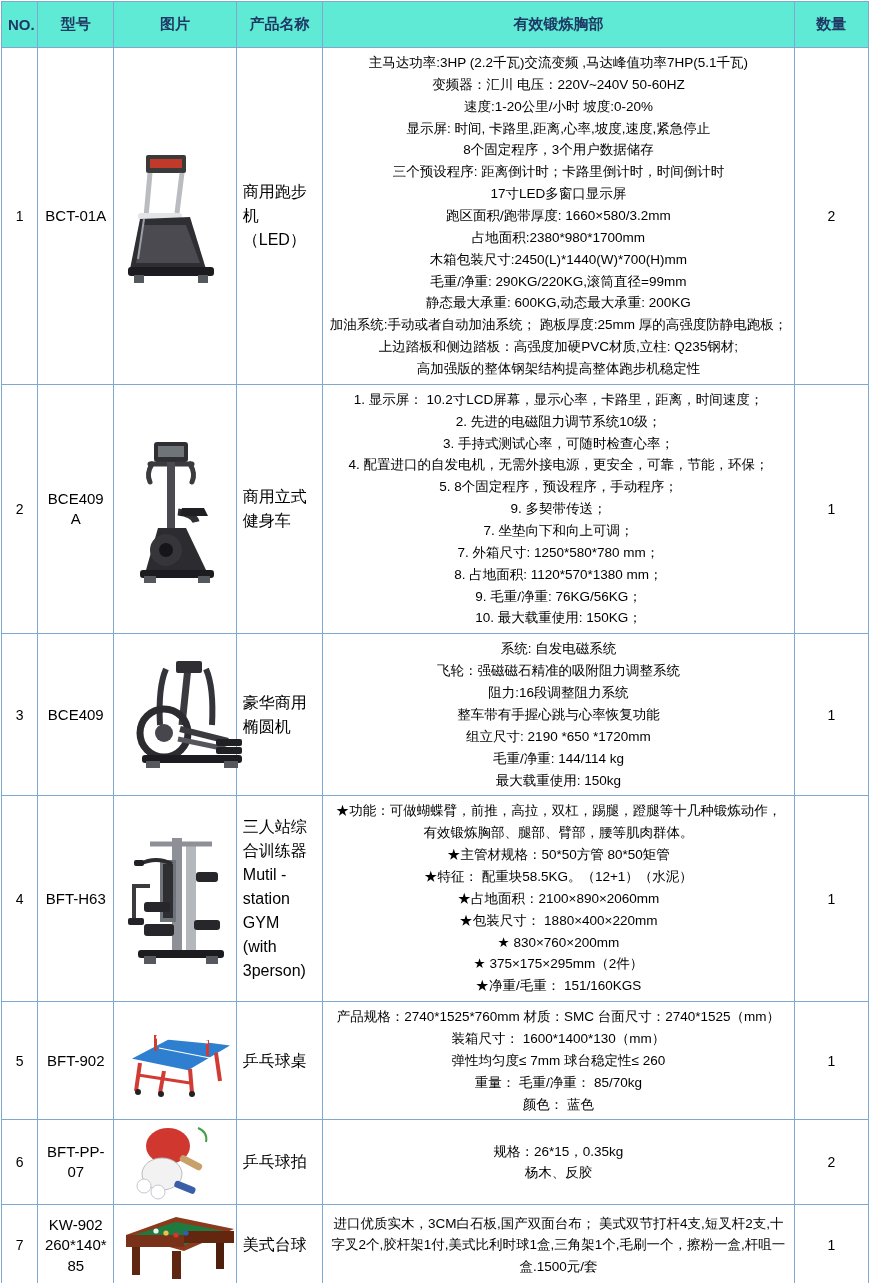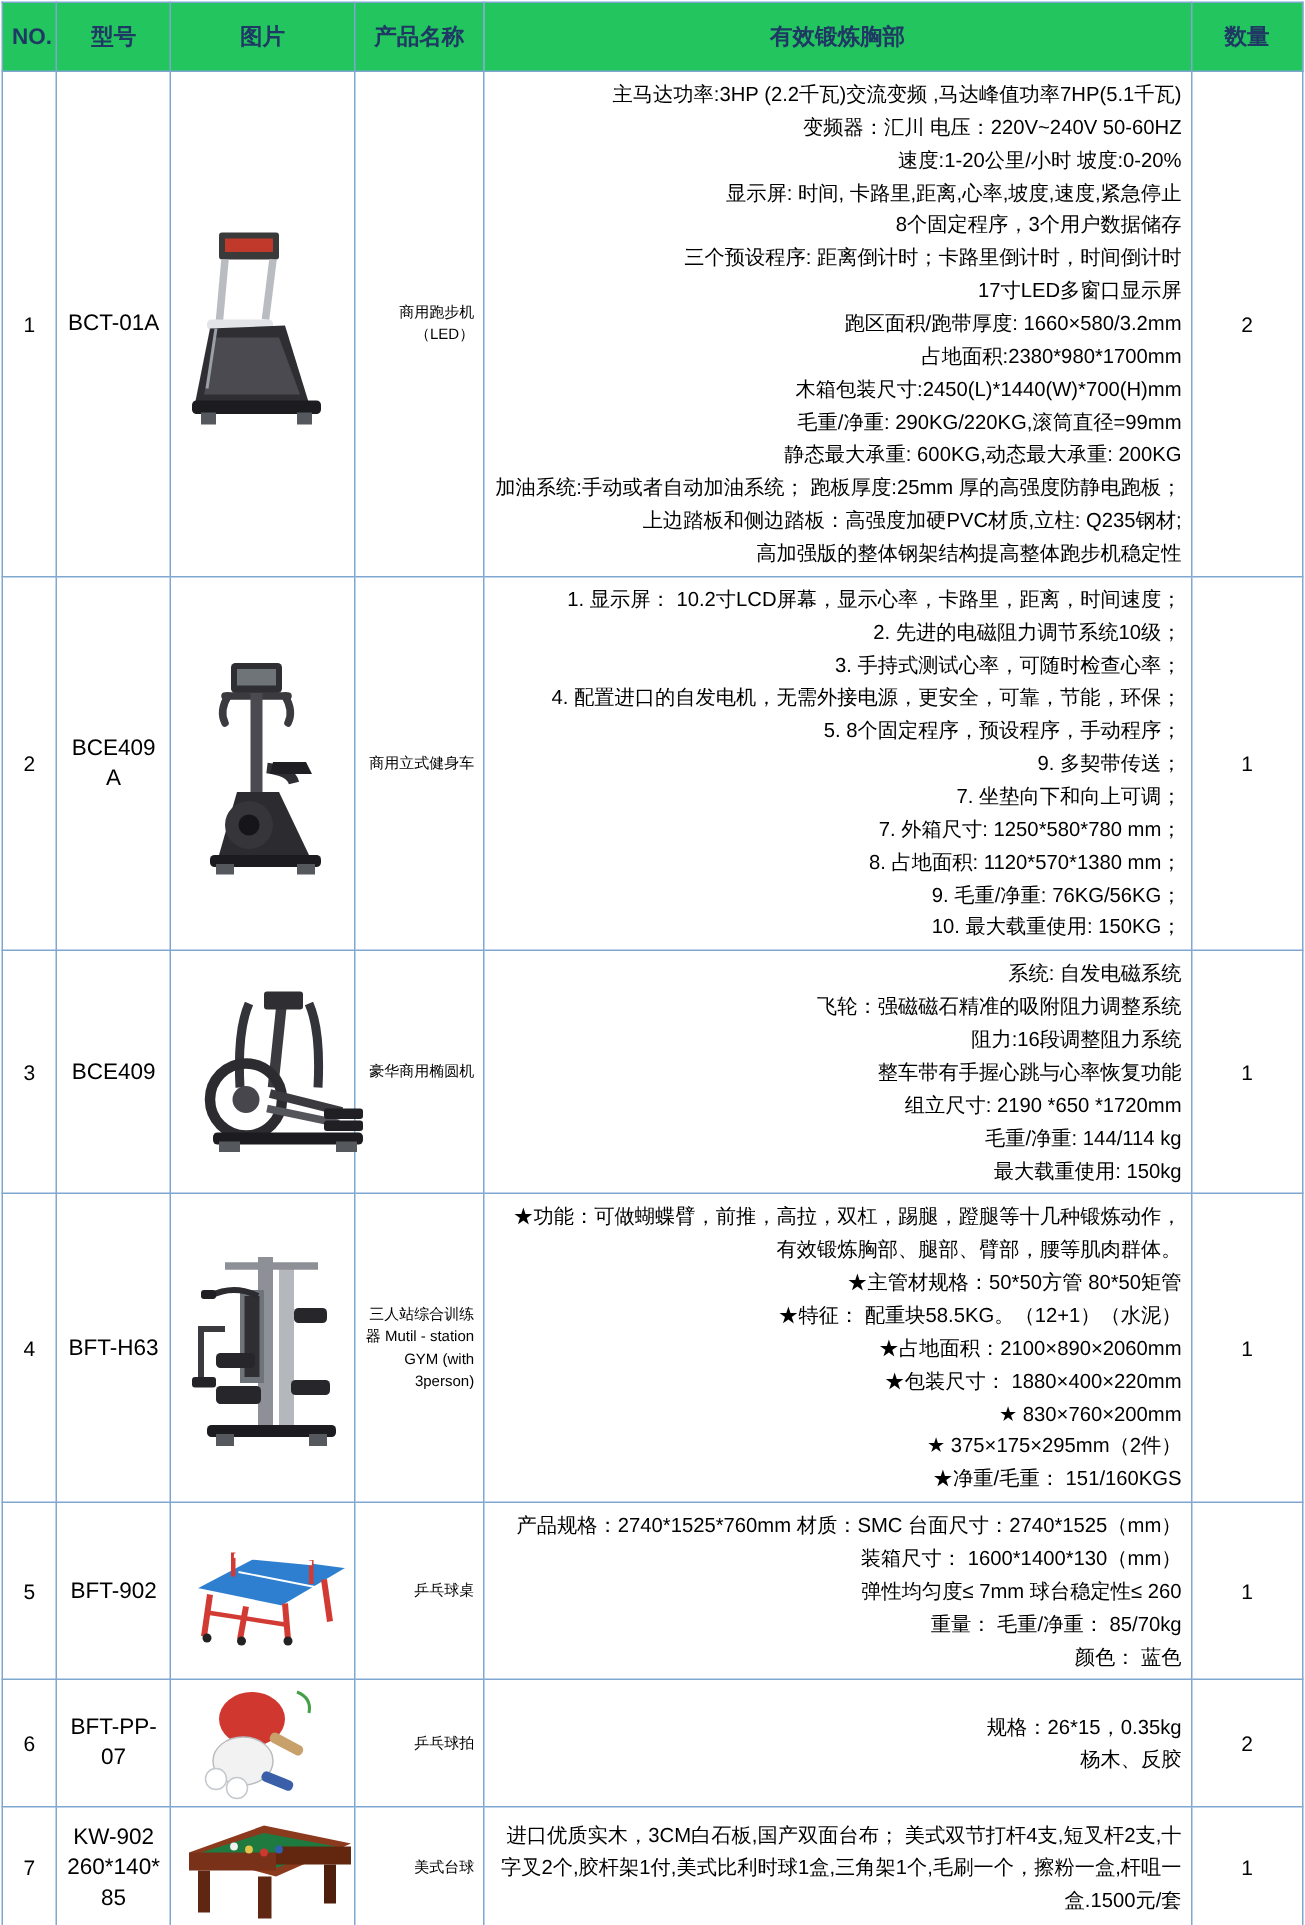--- a/index.html
+++ b/index.html
@@ -19,21 +19,21 @@
     margin: 1px;
     table-layout: fixed;
   }
   table.product-table th,
   table.product-table td {
     border: 1px solid #7fa8d0;
     vertical-align: middle;
     padding: 4px 6px;
   }
   thead th {
-    background: #22c55e;
+    background: #5eead4;
     font-weight: bold;
     font-size: 15px;
     text-align: center;
     color: #1f3864;
     height: 46px;
   }
   th.col-no    { width: 36px; }
   th.col-model { width: 76px; }
   th.col-image { width: 122px; }
   th.col-name  { width: 86px; font-family: Liberation Serif, serif; }
@@ -45,32 +45,32 @@
     font-size: 14px;
   }
   td.cell-model {
     text-align: center;
     font-size: 15px;
     word-break: break-all;
     line-height: 1.35;
     margin-left: 28px;
   }
   td.cell-name {
-    text-align: right;
-    font-size: 10px;
+    text-align: left;
+    font-size: 16px;
     line-height: 1.5;
   }
   td.cell-qty {
     text-align: center;
     font-size: 14px;
   }
   td.cell-spec {
     font-size: 13.5px;
     line-height: 1.62;
-    text-align: right;
+    text-align: center;
   }
   td.cell-spec .line { white-space: normal; }
   td.cell-image {
     text-align: center;
     padding: 6px 2px;
   }
   .img-box {
     width: 110px;
     margin: 0 auto;
     display: block;

